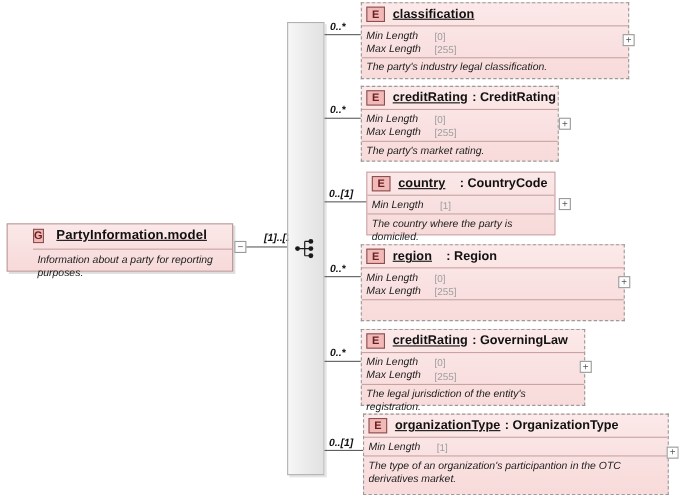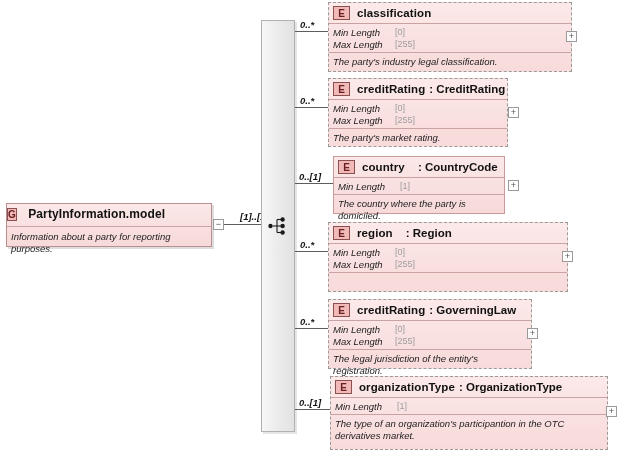--- a/index.html
+++ b/index.html
@@ -48,35 +48,36 @@
     box-sizing: border-box;
     margin-right: 7px;
     font-family: "Liberation Sans", sans-serif;
   }
   .nm {
     font-size: 11.5px;
     font-weight: bold;
     color: #111111;
     white-space: nowrap;
     letter-spacing: .1px;
+    text-decoration: underline;
   }
   .tp {
     font-size: 11.5px;
     font-weight: bold;
     color: #111111;
     white-space: nowrap;
     margin-left: 4px;
   }
   .facets {
     padding: 2px 0 2px 4px;
     border-bottom: 1px solid #c9a3a3;
   }
   .facetrow {
     display: flex;
-    align-items: center;
+    align-items: flex-end;
     height: 12px;
   }
   .fname {
     font-size: 9.5px;
     font-style: italic;
     color: #1c1c1c;
     width: 62px;
     white-space: nowrap;
   }
   .fval {
@@ -96,20 +97,21 @@
   #group-box {
     position: absolute;
     left: 6px;
     top: 203px;
     width: 206px;
     height: 44px;
     box-sizing: border-box;
     background: linear-gradient(to bottom, #fbe8e8 0%, #f7d9d9 100%);
     border: 1px solid #b98f8f;
     box-shadow: 2px 2px 0 rgba(0,0,0,.13);
+    padding-left: 23px;
   }
   #group-box .hdr { height: 22px; border-bottom: 1px solid #c9a3a3; }
   #group-box .badge { background: #f2b9b9; }
   #group-box .nm { font-size: 12px; }
   #group-box .doc { padding-top: 4px; }
 
   
   #seq-bar {
     position: absolute;
     left: 261px;

